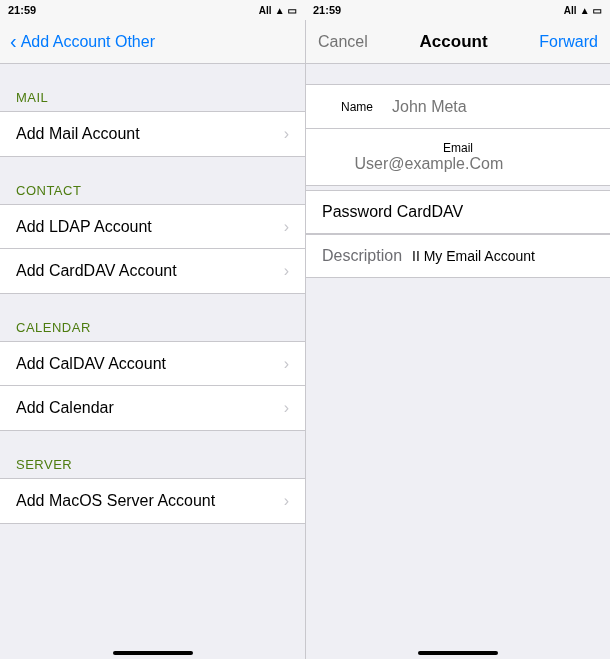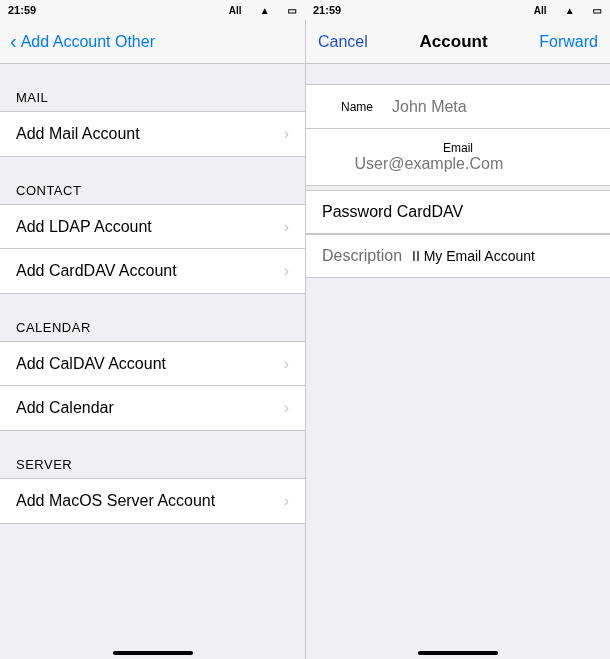--- a/index.html
+++ b/index.html
@@ -25,21 +25,21 @@
       display: flex;
       align-items: center;
       justify-content: space-between;
       padding: 6px 8px;
       font-size: 11px;
       font-weight: 600;
     }
     .status-icons {
       display: flex;
       align-items: center;
-      gap: 18px;
+      gap: 3px;
       font-size: 10px;
     }
 
     
     .content-area {
       display: flex;
       flex: 1;
       overflow: hidden;
     }
 
@@ -73,21 +73,21 @@
     }
 
     .list-container {
       flex: 1;
       overflow-y: auto;
       padding-top: 20px;
     }
 
     .section-header {
       font-size: 13px;
-      color: #000000;
+      color: #4d7c0f;
       padding: 6px 0 6px 16px;
       text-transform: uppercase;
       letter-spacing: 0.5px;
       background: transparent;
     }
 
     .list-group {
       background: #fff;
       border-top: 1px solid #c8c7cc;
       border-bottom: 1px solid #c8c7cc;
@@ -149,21 +149,21 @@
     .right-nav-bar {
       height: 44px;
       background: #f7f7f7;
       border-bottom: 1px solid #c8c7cc;
       display: flex;
       align-items: center;
       justify-content: space-between;
       padding: 0 12px;
     }
     .right-nav-cancel {
-      color: #1d4ed8;
+      color: #737373;
       font-size: 16px;
     }
     .right-nav-title {
       font-size: 17px;
       font-weight: 600;
       color: #000;
     }
     .right-nav-forward {
       color: #007aff;
       font-size: 16px;

